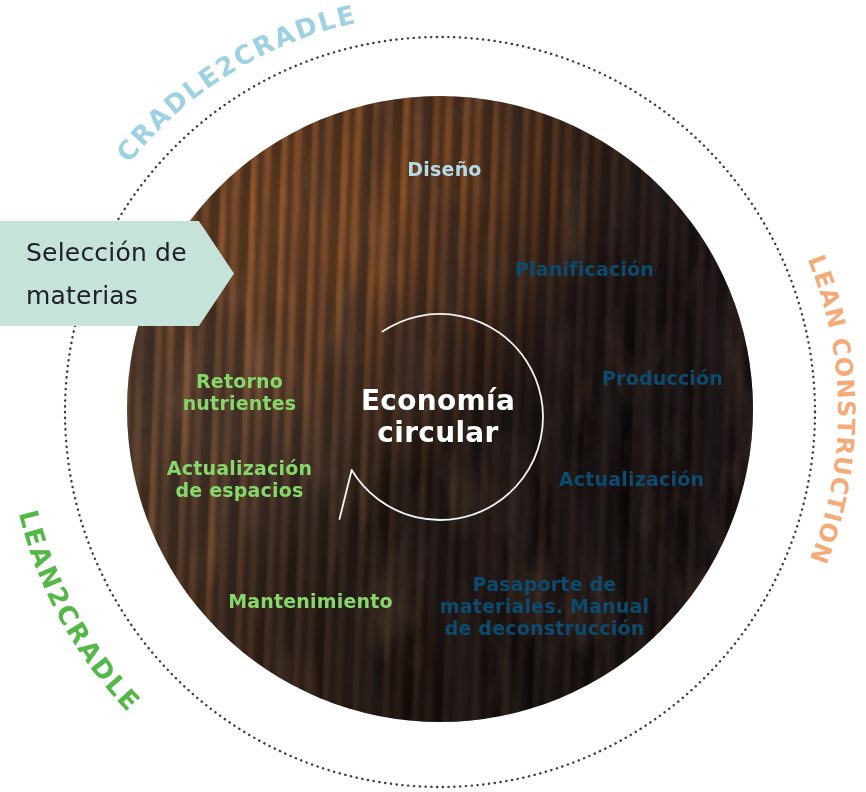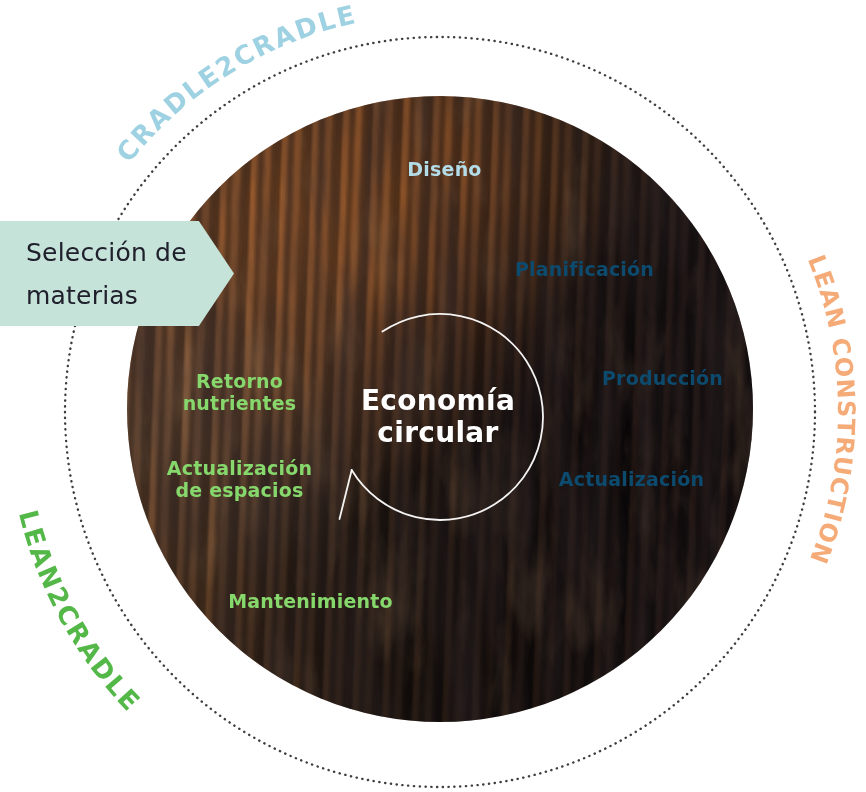--- a/index.html
+++ b/index.html
@@ -115,20 +115,23 @@
     <g>
       <path class="arrow" d="M 382.4 331.6 A 103 103 0 1 1 351.7 470"></path>
       <path class="arrow" d="M 351.7 470 L 339.5 519"></path>
     </g>
   </svg>
 
   <div class="phase c-blue p-diseno">Diseño</div>
   <div class="phase c-tan p-planificacion">Planificación</div>
   <div class="phase c-tan p-produccion">Producción</div>
   <div class="phase c-tan p-construccion">Actualización</div>
+  <div class="phase c-tan p-pasaporte">Pasaporte de
+materiales. Manual
+de deconstrucción</div>
   <div class="phase c-green p-mantenimiento">Mantenimiento</div>
   <div class="phase c-green p-actualizacion">Actualización
 de espacios</div>
   <div class="phase c-green p-retorno">Retorno
 nutrientes</div>
 
   <div class="center-title">Economía
 circular</div>
 
   <div class="tag">

